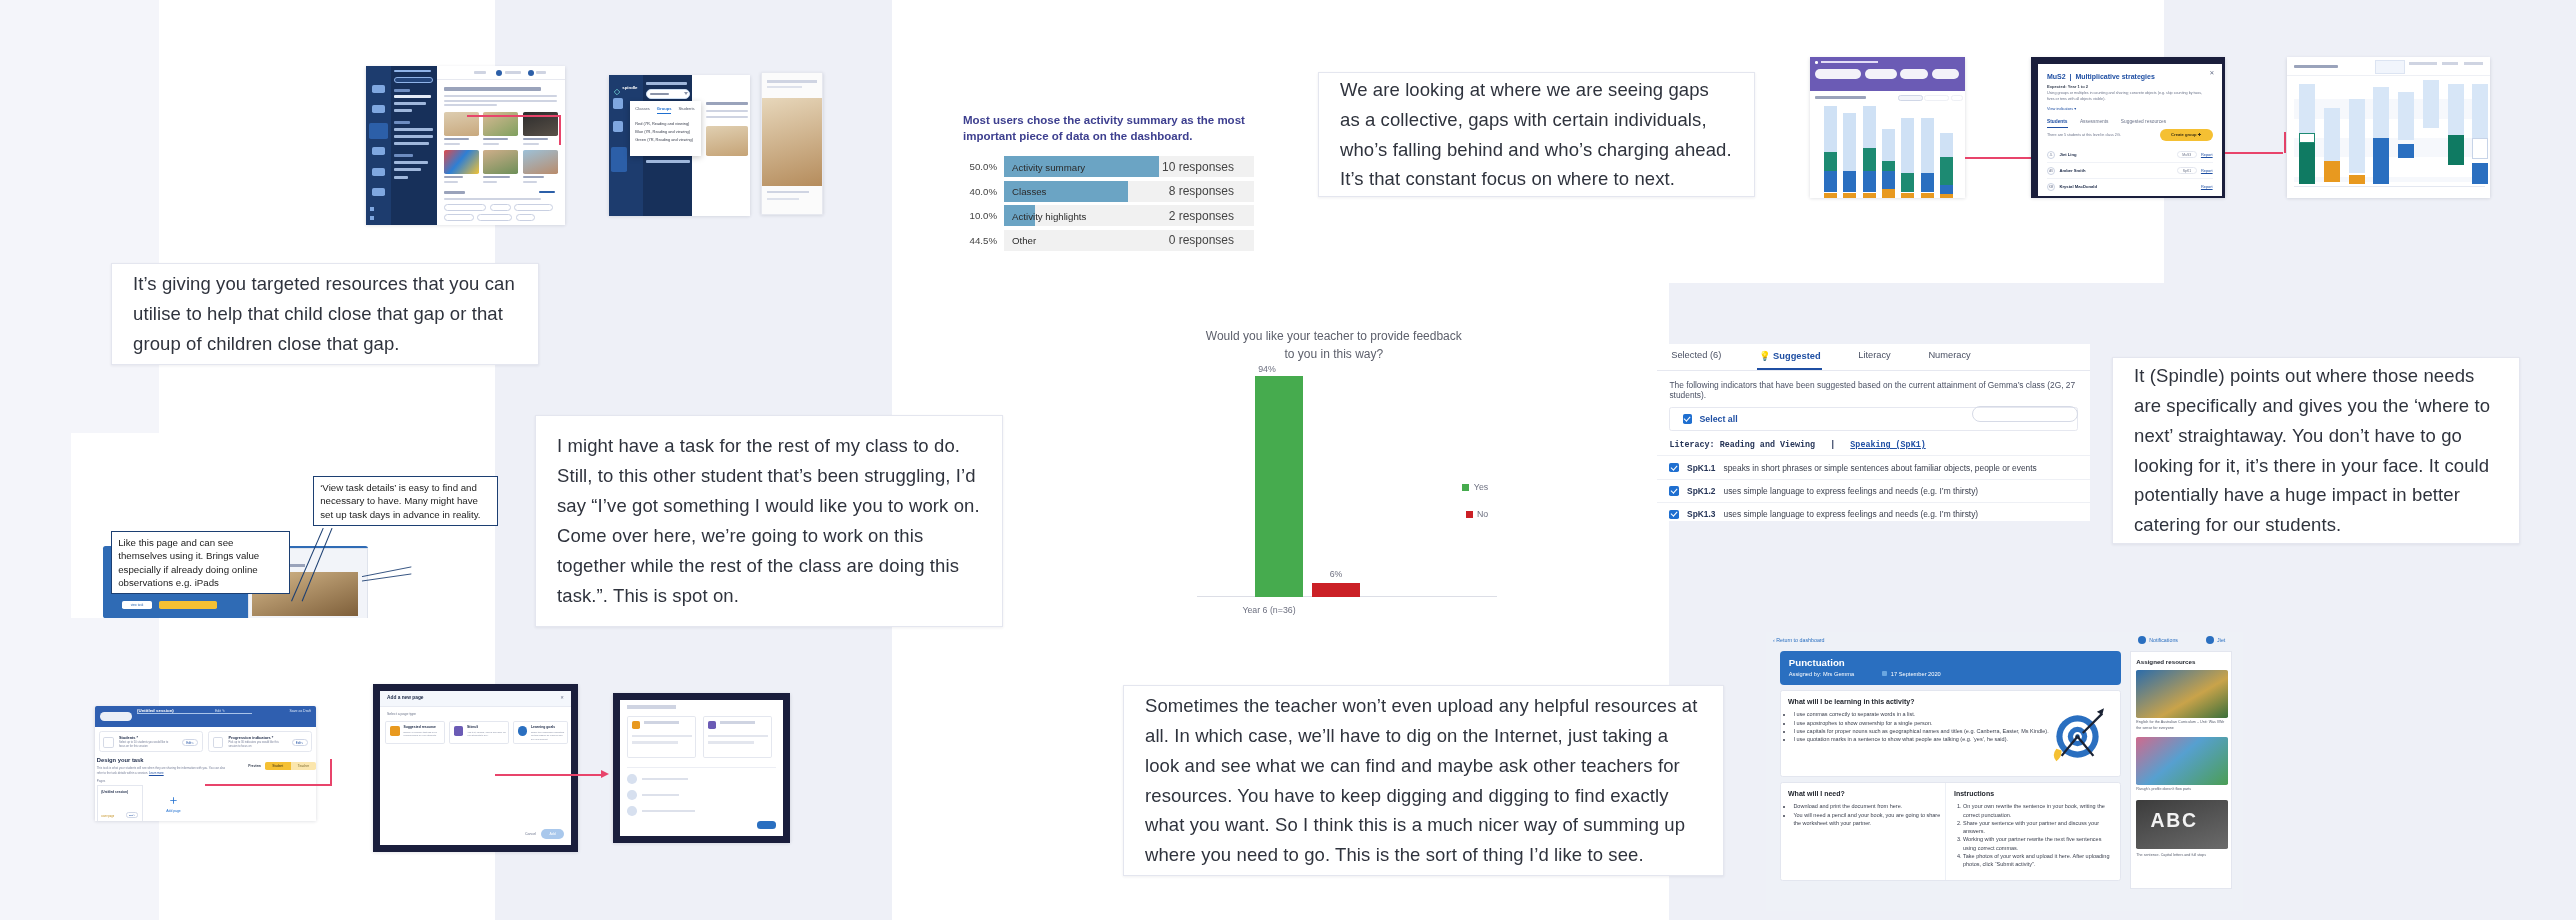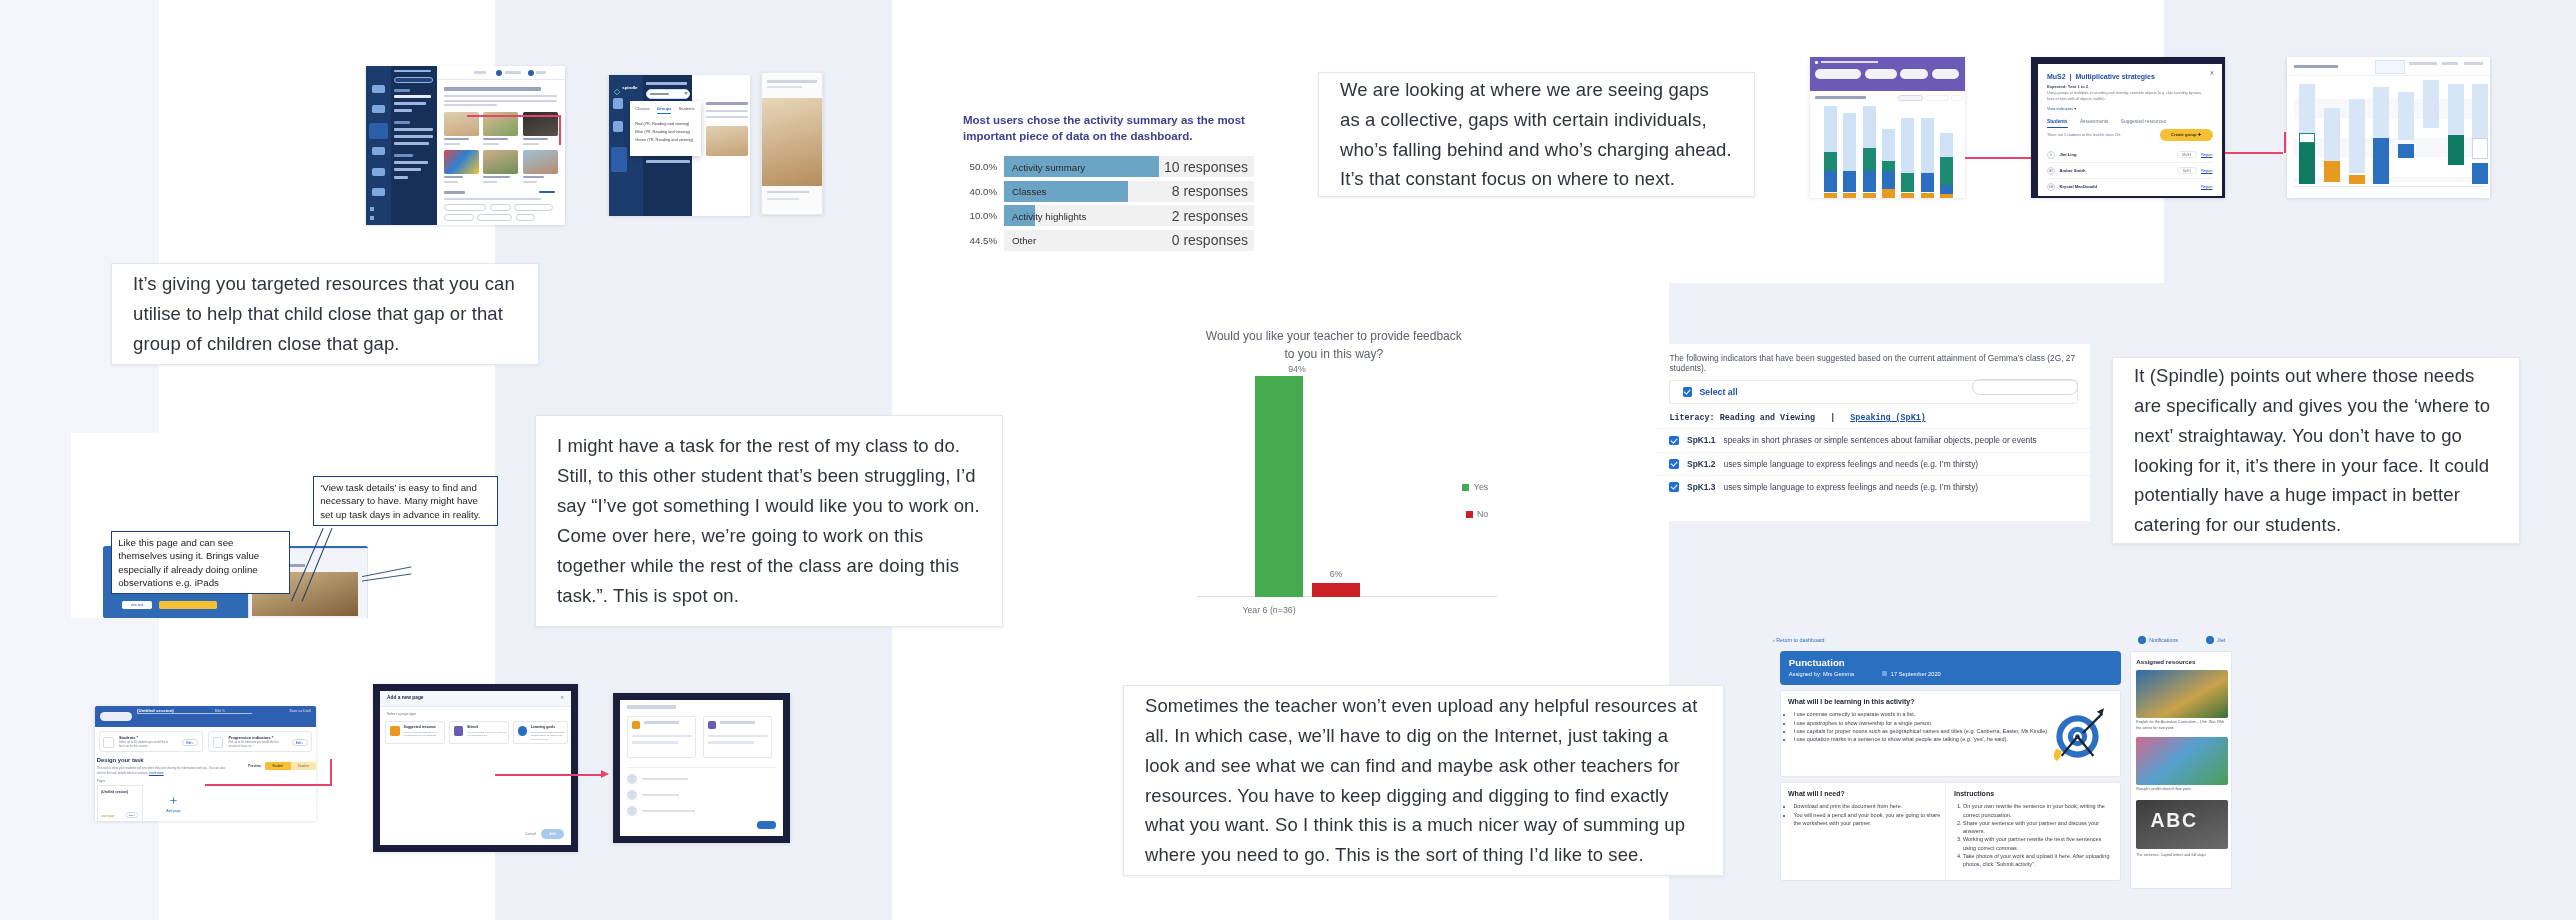--- a/index.html
+++ b/index.html
@@ -58,22 +58,22 @@
 
   
   .survey { position:absolute; }
   .survey-title { font-size:11.5px; font-weight:bold; color:#3d3f8f; line-height:1.35; }
   .srow { position:relative; height:21px; margin-bottom:3.5px; display:flex; align-items:center; }
   .spct { width:41px; text-align:right; font-size:9.7px; color:#444; padding-right:7px; }
   .strack { position:relative; flex:1; height:21px; background:#f1f1f1; }
   .sfill { position:absolute; left:0; top:0; bottom:0; background:#6ba4c4; }
   .slabel { position:absolute; left:8px; top:50%; transform:translateY(-50%);
             font-size:9.7px; color:#2b2b2b; white-space:nowrap; }
-  .sresp { position:absolute; right:6px; top:50%; transform:translateY(-50%);
-           font-size:14px; color:#444; white-space:nowrap;margin-left:29px; }
+  .sresp { position:absolute; right:20px; top:50%; transform:translateY(-50%);
+           font-size:12px; color:#444; white-space:nowrap;margin-left:29px; }
 
   
   .fbchart { position:absolute; }
   .fb-title { text-align:center; font-size:12px; color:#5c5f6b; line-height:1.5; }
   .fb-plot { position:relative; }
   .fb-bar { position:absolute; bottom:0; }
   .fb-val { position:absolute; font-size:8.8px; color:#6d7080; text-align:center; }
   .fb-axis { position:absolute; left:0; right:0; height:0.9px; background:#dcdee6; }
   .fb-xlab { position:absolute; width:100%; text-align:center; font-size:8.8px; color:#6d7080; }
   .fb-leg { position:absolute; font-size:8.8px; color:#6d7080; }
@@ -274,21 +274,21 @@
           <div class="sresp">0 responses</div>
         </div>
       </div>
     </div>
   </div>
 
   <div class="fbchart" style="left:1197px;top:327px;width:300px;height:300px;">
     <div class="fb-title" style="width:256px;margin-left:8.8px;">Would you like your teacher to provide feedback to you in this way?</div>
     <div class="fb-plot" style="position:absolute;left:0;top:42px;width:300px;height:228px;">
       <div class="fb-axis" style="bottom:0;"></div>
-      <div class="fb-val" style="left:76px;width:48px;bottom:223px;">94%</div>
+      <div class="fb-val" style="left:46px;width:48px;bottom:223px;">94%</div>
       <div class="fb-bar" style="left:58px;width:48px;height:221px;background:#46ab4e;"></div>
       <div class="fb-val" style="left:115px;width:48px;bottom:17.7px;">6%</div>
       <div class="fb-bar" style="left:115px;width:48px;height:14px;background:#cb2026;"></div>
       <div class="fb-leg" style="right:8.8px;top:113px;">
         <span class="fb-sw" style="background:#46ab4e;"></span><span>Yes</span>
       </div>
       <div class="fb-leg" style="right:8.8px;top:140px;">
         <span class="fb-sw" style="background:#cb2026;"></span><span>No</span>
       </div>
     </div>
@@ -408,20 +408,29 @@
       <div style="position:absolute;left:154px;top:3.5px;width:16px;height:51px;background:#d7e6f7;"></div>
       <div style="position:absolute;left:154px;top:55px;width:16px;height:30px;background:#0f7a62;"></div>
       <div style="position:absolute;left:178px;top:3.5px;width:16px;height:55px;background:#d7e6f7;"></div>
       <div style="position:absolute;left:178px;top:58px;width:16px;height:21px;background:#fff;border:0.9px solid #c7d4e8;"></div>
       <div style="position:absolute;left:178px;top:83px;width:16px;height:21px;background:#2a6fc0;"></div>
       <div style="position:absolute;left:0;right:0;top:106px;height:0.9px;background:#e4e8f1;"></div>
     </div>
   </div>
 
   <div class="sug" style="left:1657px;top:344px;width:433px;height:177px;">
+    <div class="sug-tabs">
+      <div class="sug-tab">Selected (6)</div>
+      <div class="sug-tab active">
+        <span style="color:#1f4fa3;">💡</span>
+        <span>Suggested</span>
+      </div>
+      <div class="sug-tab">Literacy</div>
+      <div class="sug-tab">Numeracy</div>
+    </div>
     <div class="sug-note">The following indicators that have been suggested based on the current attainment of Gemma’s class (2G, 27 students).</div>
     <div style="position:relative;">
       <div class="sug-selall">
         <span class="cbx"></span>
         <span>Select all</span>
       </div>
       <div class="sug-pill" style="top:-0.9px;"></div>
     </div>
     <div class="sug-group">
       <span>Literacy: Reading and Viewing</span>

